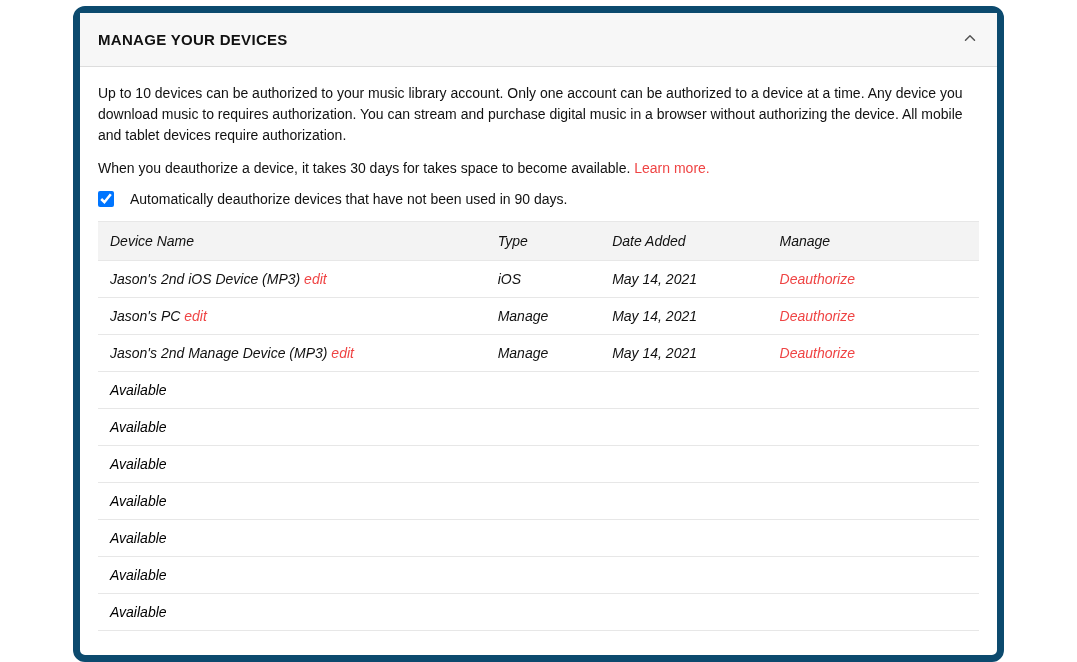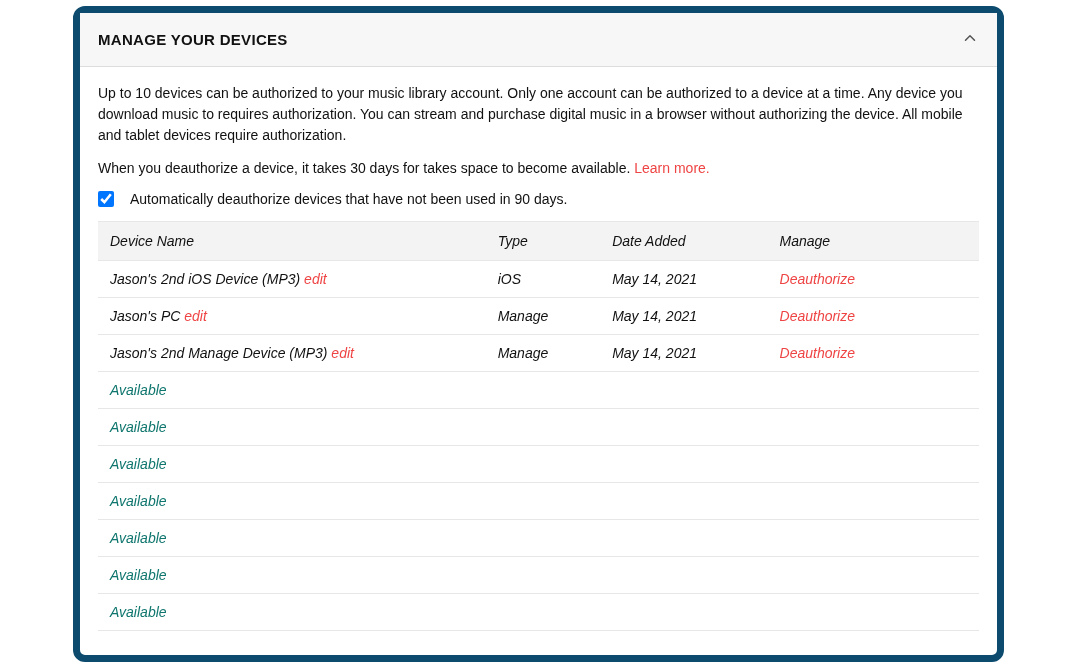--- a/index.html
+++ b/index.html
@@ -63,21 +63,21 @@
     }
     tbody td {
       padding: 10px 12px;
       border-bottom: 1px solid #e7e7e7;
       vertical-align: middle;
     }
     .col-name { width: 44%; }
     .col-type { width: 13%; }
     .col-date { width: 19%; }
     .col-manage { width: 24%; }
-    .avail { color: #0f766e; }
+    .avail { color: #000000; }
     b { font-weight: 400; margin-top: 35px; }
   </style>
 </head>
 <body>
 
 <div class="card">
   <div class="header">
     <div class="header-title">MANAGE YOUR DEVICES</div>
     <div class="chev">
       <svg width="18" height="18" viewBox="0 0 24 24" fill="none" stroke="currentColor" stroke-width="2" stroke-linecap="round" stroke-linejoin="round">

